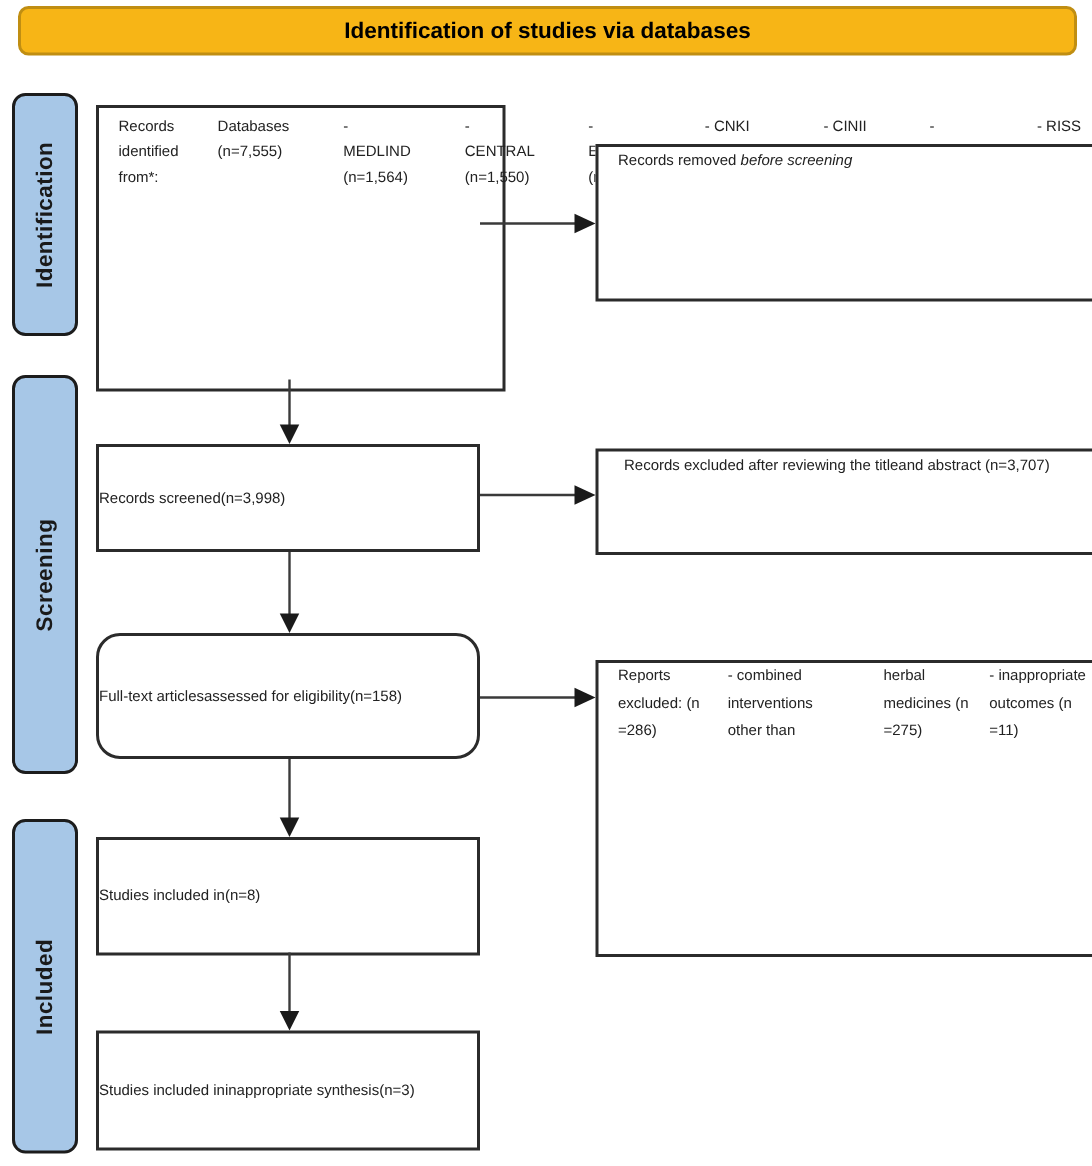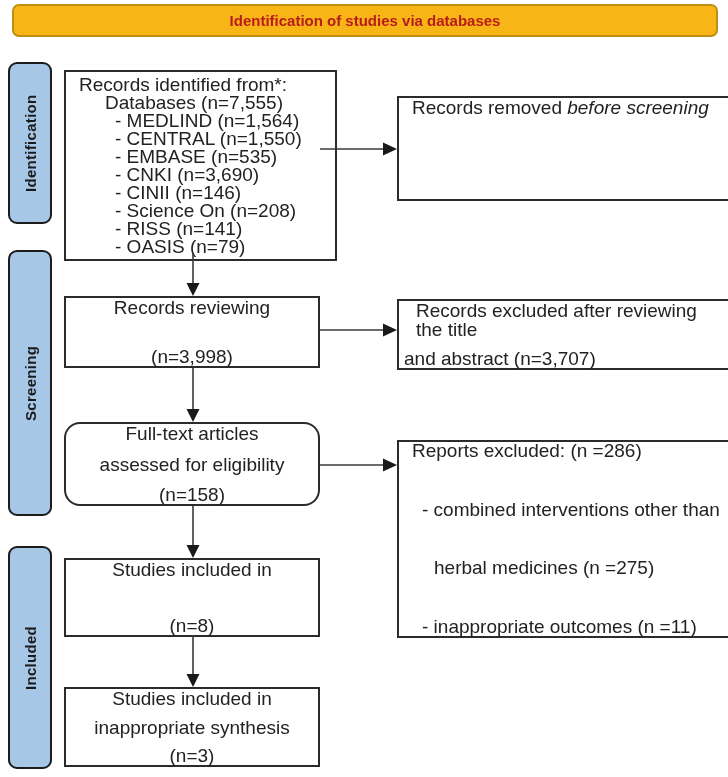--- a/index.html
+++ b/index.html
@@ -14,36 +14,36 @@
   html,body{margin:0;padding:0;background:#ffffff;}
   .canvas{
     position:relative;width:728px;height:777px;background:#ffffff;
     font-family:"Liberation Sans",sans-serif;color:var(--text-color);
     overflow:hidden;
   }
   .titlebar{
     position:absolute;left:12px;top:4px;width:702px;height:29px;
     background:var(--title-bg);border:2px solid var(--title-border);
     border-radius:7px;display:flex;align-items:center;justify-content:center;
-    font-size:15px;font-weight:bold;color:#b91c1c;
+    font-size:15px;font-weight:bold;color:#000000;
   }
   .stage{
     position:absolute;left:8px;width:40px;
     background:var(--stage-bg);border:2.5px solid var(--stage-border);
     border-radius:9px;display:flex;align-items:center;justify-content:center;
     writing-mode:vertical-rl;transform:rotate(180deg);
     font-size:15px;font-weight:bold;color:#1a1a1a;letter-spacing:0.3px;
   }
   .stage-identification{top:62px;height:158px;}
   .stage-screening{top:250px;height:262px;}
   .stage-included{top:546px;height:219px;}
   .box{
     position:absolute;background:#ffffff;border:2px solid var(--box-border);
-    font-size:19px;line-height:19px;
-    display:flex;flex-direction:column;justify-content:space-between;
+    font-size:10px;line-height:19px;
+    display:flex;flex-direction:row;justify-content:flex-start;
   }
   .box.centered{align-items:center;text-align:center;}
   .box.lefted{align-items:flex-start;text-align:left;}
   .box-identified{left:64px;top:70px;width:252px;height:179px;padding:4px 4px 4px 13px;}
   .box-identified .line{line-height:17.2px;}
   .box-screened{left:64px;top:296px;width:252px;height:68px;}
   .box-fulltext{left:64px;top:422px;width:252px;height:80px;border-radius:16px;}
   .box-qualitative{left:64px;top:558px;width:252px;height:75px;}
   .box-quantitative{left:64px;top:687px;width:252px;height:76px;}
   .box-removed{left:397px;top:96px;width:323px;height:101px;padding-left:13px;padding-right:6px;}
@@ -88,21 +88,21 @@
     <div class="line ind2">- Science On (n=208)</div>
     <div class="line ind2">- RISS (n=141)</div>
     <div class="line ind2">- OASIS (n=79)</div>
   </div>
 
   <div class="box lefted box-removed">
     <div class="line"><span>Records removed </span><span class="it">before screening</span></div>
   </div>
 
   <div class="box centered box-screened">
-    <div class="line">Records reviewing</div>
+    <div class="line">Records screened</div>
     <div class="line">(n=3,998)</div>
   </div>
 
   <div class="box lefted box-excluded-ta">
     <div class="line firstline-ind">Records excluded after reviewing the title</div>
     <div class="line">and abstract (n=3,707)</div>
   </div>
 
   <div class="box centered box-fulltext">
     <div class="line">Full-text articles</div>

